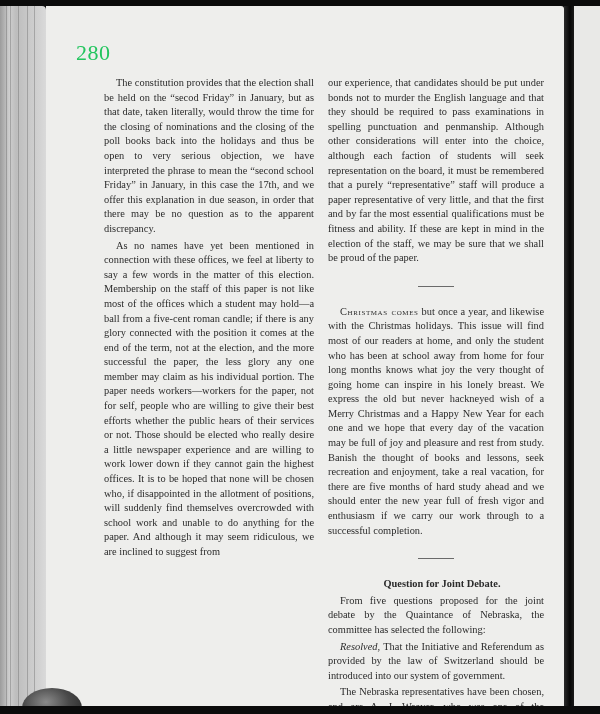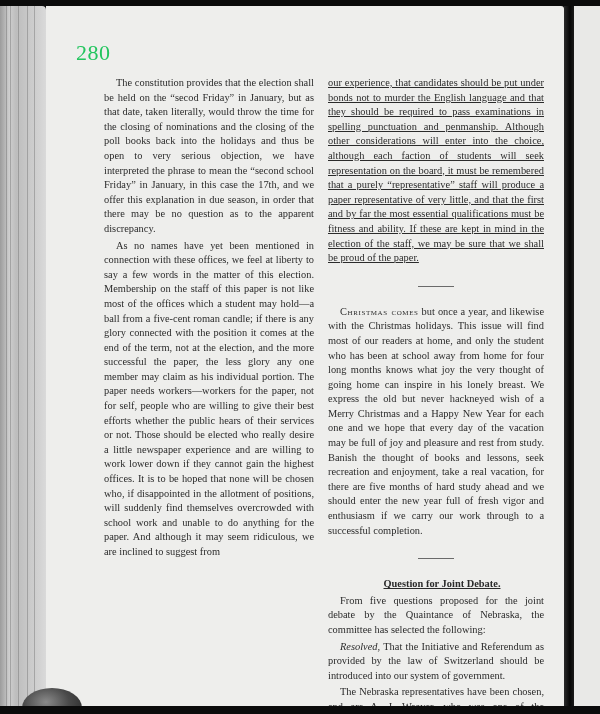--- a/index.html
+++ b/index.html
@@ -39,25 +39,25 @@
     .bottom-bar { position: absolute; left: 0; top: 706px; width: 600px; height: 8px; background: #0b0b0b; }
 
     .header { position: absolute; top: 38px; left: 76px; width: 458px; height: 30px; color: #22c55e; }
     .page-number { position: absolute; left: 0; top: 2px; font-size: 22px; letter-spacing: 0.5px; }
     .journal-title { position: absolute; left: 102px; top: 0; font-size: 25px; letter-spacing: 0.8px; }
 
     .column { position: absolute; top: 76px; width: 210px; color: #2b2b2b; font-size: 10.4px; line-height: 14.6px; text-align: justify; }
     .col-left { left: 104px; }
     .col-right { left: 328px; width: 216px; }
     .column p { margin: 0 0 2px 0; text-indent: 12px; }
-    .column p.noindent { text-indent: 0; text-decoration: underline; }
+    .column p.noindent { text-indent: 0; }
     .smallcaps { font-variant: small-caps; letter-spacing: 0.6px; margin-top: 15px; }
     .italic { font-style: italic; }
     .divider { width: 36px; height: 1px; background: #6a6a6a; margin: 20px auto 18px auto; }
-    .section-heading { text-align: center; font-weight: bold; font-size: 10.4px; margin: 0 0 6px 0; text-indent: 0; text-decoration: underline; }
+    .section-heading { text-align: center; font-weight: bold; font-size: 10.4px; margin: 0 0 6px 0; text-indent: 0; }
   </style>
 </head>
 <body>
 
 <div class="top-curve"></div>
 <div class="book-edge">
   <div class="stripe" style="left:6px"></div>
   <div class="stripe" style="left:10px"></div>
   <div class="stripe" style="left:18px"></div>
   <div class="stripe" style="left:27px"></div>

